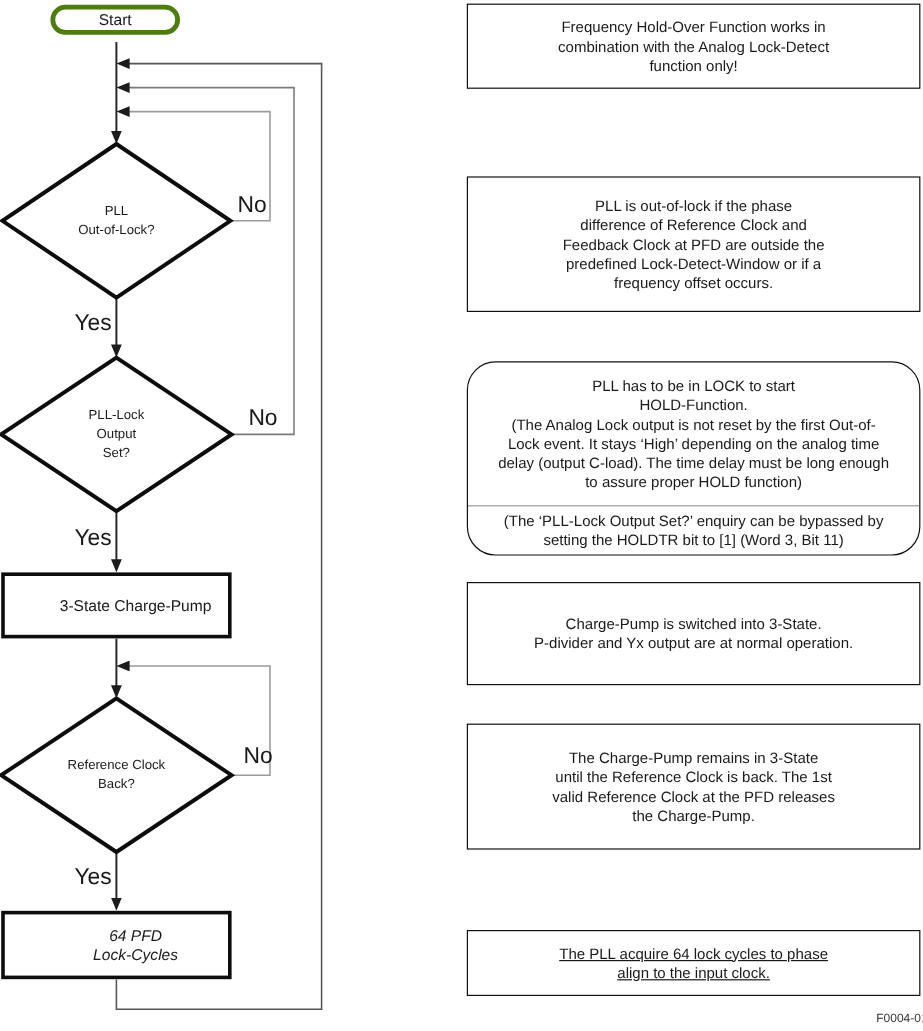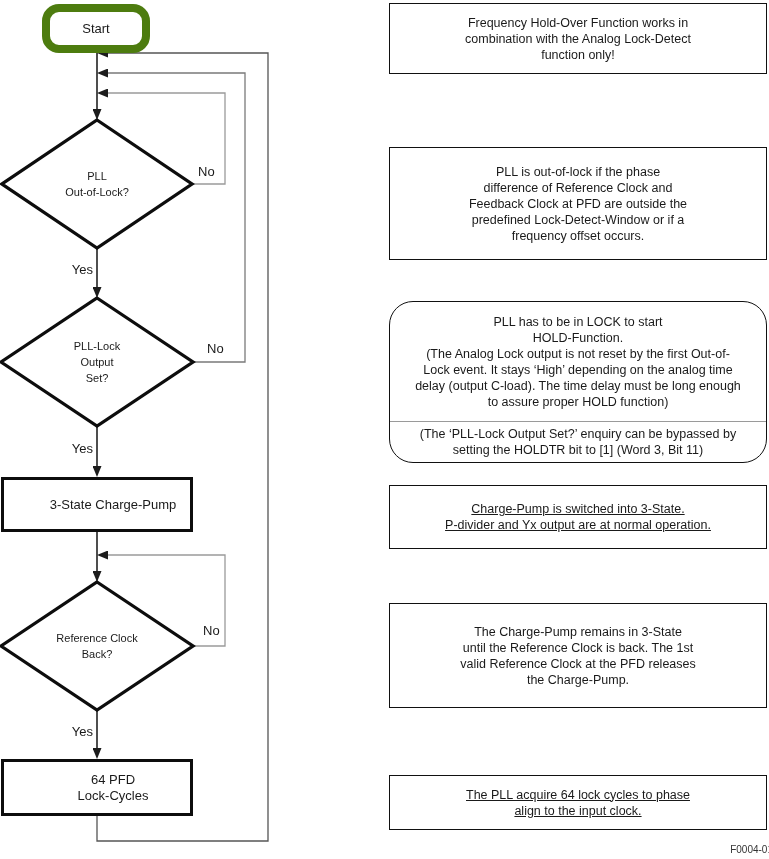--- a/index.html
+++ b/index.html
@@ -3,29 +3,29 @@
 <meta charset="utf-8">
 <style>
   html, body { margin: 0; padding: 0; background: #ffffff; }
   body { font-family: "Liberation Sans", "DejaVu Sans", sans-serif; color: #1a1a1a; }
   .stage { position: relative; width: 769px; height: 859px; background: #fff; overflow: hidden; }
   .wires { position: absolute; left: 0; top: 0; }
 
   .node { position: absolute; display: flex; align-items: center; justify-content: center;
           background: #fff; box-sizing: border-box; text-align: center;
           font-size: 13px; line-height: 16px; color: #1a1a1a; }
-  .oval { left: 42px; top: 4px; width: 108px; height: 49px;
-          border: 8px solid #4d7c0f; border-radius: 17px; }
+  .oval { left: 42px; top: 4px; width: 108px; height: 25px;
+          border: 4px solid #4d7c0f; border-radius: 17px; }
   .proc { border: 3px solid #0d0d0d; padding-left: 32px; }
   .r1 { left: 1px; top: 477px; width: 192px; height: 55px; }
-  .r2 { left: 1px; top: 759px; width: 192px; height: 57px; }
+  .r2 { left: 1px; top: 759px; width: 192px; height: 57px; font-style: italic; }
 
   .dlabel { position: absolute; width: 160px; left: 17px; text-align: center;
             font-size: 11px; line-height: 16px; }
-  .branch { position: absolute; font-size: 13px; line-height: 16px; color: #1a1a1a; }
+  .branch { position: absolute; font-size: 19px; line-height: 16px; color: #1a1a1a; }
   .yes { width: 40px; text-align: right; left: 53px; }
   .no  { text-align: left; }
 
   .ml { white-space: pre-line; }
 
   .ann { position: absolute; left: 389px; width: 378px; box-sizing: border-box;
          border: 1.4px solid #111; background: #fff; display: flex; flex-direction: column; }
   .ann-sec { flex: 0 0 auto; display: flex; align-items: center; justify-content: center;
              text-align: center; font-size: 12.5px; line-height: 16px; padding: 0 6px; }
   .ann-div { border-top: 1.2px solid #9a9a9a; }
@@ -108,21 +108,21 @@
     <div class="ann-sec ml" style="height:119px;">PLL has to be in LOCK to start
 HOLD-Function.
 (The Analog Lock output is not reset by the first Out-of-
 Lock event. It stays ‘High’ depending on the analog time
 delay (output C-load). The time delay must be long enough
 to assure proper HOLD function)</div>
     <div class="ann-sec ann-div fill ml">(The ‘PLL-Lock Output Set?’ enquiry can be bypassed by
 setting the HOLDTR bit to [1] (Word 3, Bit 11)</div>
   </div>
 
-  <div class="ann" style="top:485px; height:64px;text-decoration:underline;">
+  <div class="ann" style="top:485px; height:86px;">
     <div class="ann-sec fill ml">Charge-Pump is switched into 3-State.
 P-divider and Yx output are at normal operation.</div>
   </div>
 
   <div class="ann" style="top:603px; height:105px;">
     <div class="ann-sec fill ml">The Charge-Pump remains in 3-State
 until the Reference Clock is back. The 1st
 valid Reference Clock at the PFD releases
 the Charge-Pump.</div>
   </div>

